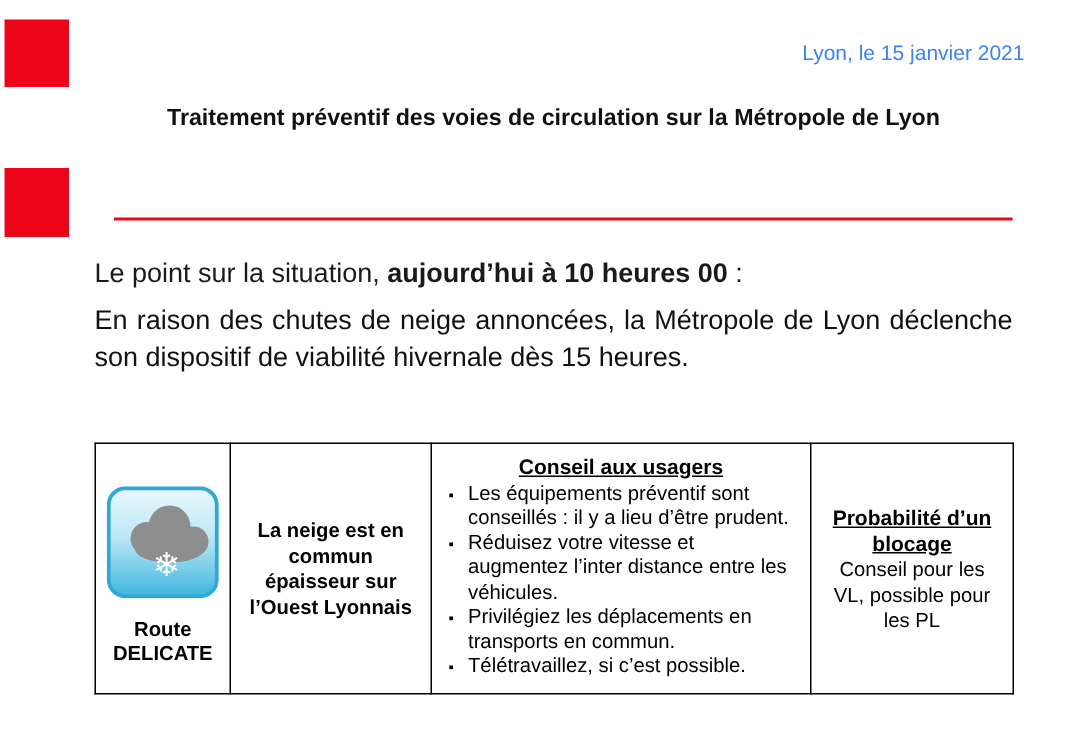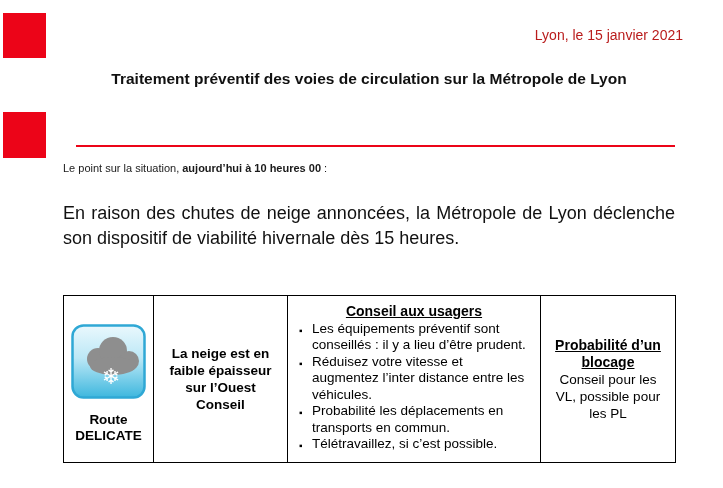--- a/index.html
+++ b/index.html
@@ -15,21 +15,21 @@
   
   .red-square { position: absolute; left: 3px; width: 43px; height: 45px; background: #EC0418; }
   .red-square.first  { top: 13px; }
   .red-square.second { top: 112px; height: 46px; }
 
   
   .dateline {
     position: absolute;
     top: 27px; right: 40px;
     font-size: 14px;
-    color: #b91c1c;
+    color: #3b82f6;
   }
 
   
   .title-wrap { position: absolute; top: 69px; left: 63px; width: 612px; text-align: center; }
   .title {
     display: inline-block;
     max-width: 588px;
     font-size: 15.5px;
     font-weight: bold;
     line-height: 20px;
@@ -39,22 +39,22 @@
   .red-rule {
     position: absolute;
     top: 145px; left: 76px;
     width: 599px; height: 2px;
     background: #EC0418;
   }
 
   
   .situation-line {
     position: absolute;
-    top: 162px; left: 63px;
-    font-size: 11px;
+    top: 172px; left: 63px;
+    font-size: 18px;
     color: #1a1a1a;
     white-space: pre-wrap;
   }
   .situation-line .b { font-weight: bold; }
 
   
   .alert-par {
     position: absolute;
     top: 201px; left: 63px;
     width: 612px;
@@ -174,36 +174,36 @@
           </g>
           <text x="40" y="60" text-anchor="middle" font-size="22" fill="#ffffff" font-family="DejaVu Sans, sans-serif">❄</text>
         </svg>
       </div>
       <div class="route-label">
         <div>Route</div>
         <div>DELICATE</div>
       </div>
     </td>
 
-    <td class="cell-summary">La neige est en faible épaisseur sur l’Ouest Conseil</td>
+    <td class="cell-summary">La neige est en commun épaisseur sur l’Ouest Lyonnais</td>
 
     <td class="cell-advice">
       <div class="advice-header">Conseil aux usagers</div>
       <ul class="advice-list">
         <li>
           <span class="bullet">▪</span>
           <span class="item-text">Les équipements préventif sont conseillés : il y a lieu d’être prudent.</span>
         </li>
         <li>
           <span class="bullet">▪</span>
           <span class="item-text">Réduisez votre vitesse et augmentez l’inter distance entre les véhicules.</span>
         </li>
         <li>
           <span class="bullet">▪</span>
-          <span class="item-text">Probabilité les déplacements en transports en commun.</span>
+          <span class="item-text">Privilégiez les déplacements en transports en commun.</span>
         </li>
         <li>
           <span class="bullet">▪</span>
           <span class="item-text">Télétravaillez, si c’est possible.</span>
         </li>
       </ul>
     </td>
 
     <td class="cell-blockage">
       <div class="blockage-header">Probabilité d’un blocage</div>

